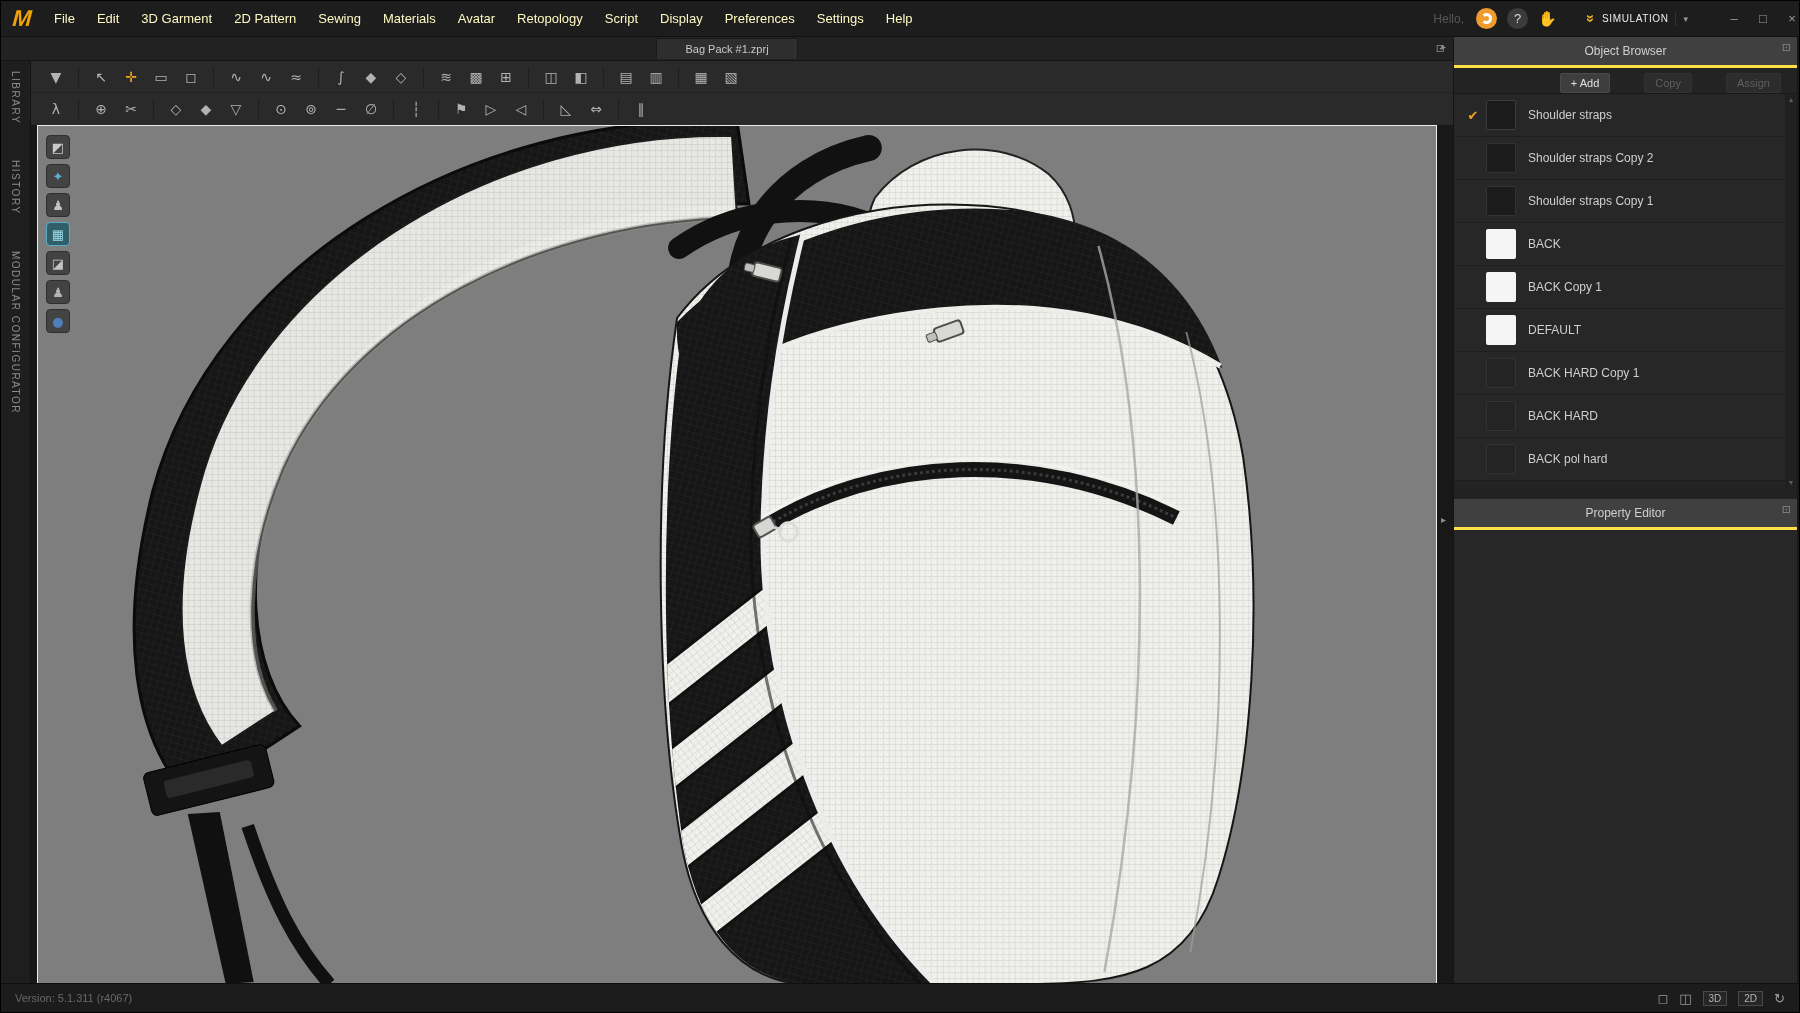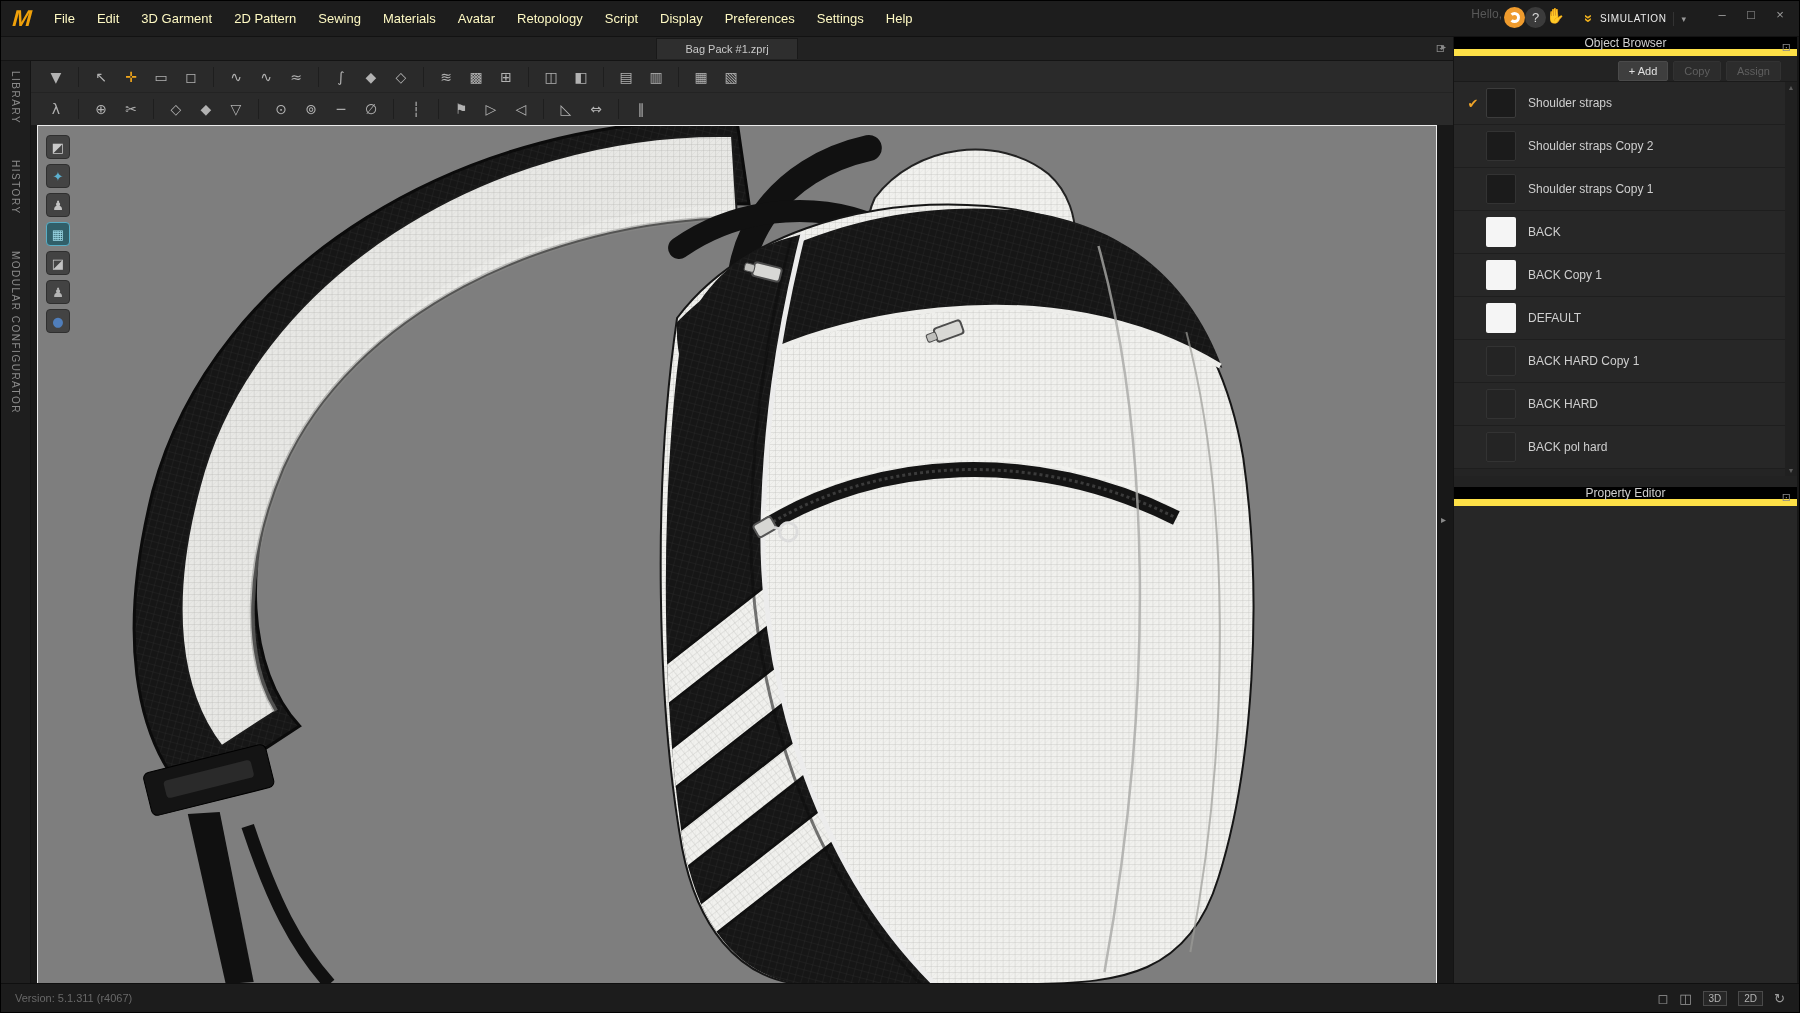--- a/index.html
+++ b/index.html
@@ -6,21 +6,21 @@
   html,body { width:1800px; height:1013px; background:#101010; overflow:hidden;
     font-family:"Liberation Sans", sans-serif; cursor:default; user-select:none; }
   #window { position:relative; width:1800px; height:1013px; background:#181818; border:1px solid #000; overflow:hidden; }
 
   
   #menubar { position:absolute; left:0; top:0; right:0; height:36px; background:#1d1d1d;
     border-bottom:1px solid #121212; display:flex; align-items:center; }
   .logo { width:42px; text-align:center; color:#f0a10a; font-size:23px; font-weight:bold;
     font-style:italic; transform:skewX(-4deg); }
   .menu-item { padding:0 11px; font-size:13px; color:#fef9c3; line-height:36px; }
-  .menu-right { margin-left:auto; display:flex; align-items:flex-start; padding-right:12px; }
+  .menu-right { margin-left:auto; display:flex; align-items:center; gap:10px; padding-right:0; }
   .greeting { color:#585858; font-size:12px; margin-right:2px; }
   .circle-icon { width:21px; height:21px; border-radius:50%; display:flex; align-items:center; justify-content:center; }
   .account { background:#ef9b2d; position:relative; }
   .account::after { content:""; position:absolute; inset:5px; border:3px solid #fff;
     border-left-color:transparent; border-radius:50%; }
   .help-circle { background:#3b3b3b; color:#d8d8d8; font-size:13px; }
   .hand-icon { color:#c9c9c9; font-size:15px; font-family:"DejaVu Sans",sans-serif; }
   .sim-group { display:flex; align-items:center; gap:7px; margin-left:14px; padding:3px 6px; }
   .sim-chev { color:#f2b21d; font-weight:bold; font-size:15px; display:inline-block; transform:rotate(90deg); }
   .sim-label { color:#ececec; font-size:10px; letter-spacing:.6px; }
@@ -60,33 +60,33 @@
   .vtog { width:24px; height:24px; background:#3f3f3f; border:1px solid #2a2a2a; border-radius:4px;
     color:#cfcfcf; font-size:13px; display:flex; align-items:center; justify-content:center;
     font-family:"DejaVu Sans","Liberation Sans",sans-serif; opacity:.93; }
 
   
   .collapse-arrow { position:absolute; left:1440px; color:#8a8a8a; font-size:10px; }
 
   
   #rightpanel { position:absolute; left:1452px; top:36px; width:344px; bottom:29px;
     background:#272727; border-left:1px solid #141414; display:flex; flex-direction:column; }
-  .panel-header { height:19px; background:#000000; display:flex; align-items:center; justify-content:center;
-    color:#cfcfcf; font-size:12px; position:relative; border-bottom:7px solid #fde047; flex:none; }
+  .panel-header { height:31px; background:#404040; display:flex; align-items:center; justify-content:center;
+    color:#cfcfcf; font-size:12px; position:relative; border-bottom:3px solid #fde047; flex:none; }
   .panel-popout { position:absolute; right:6px; top:4px; color:#8a8a8a; font-size:11px;
     font-family:"DejaVu Sans",sans-serif; }
   .ob-tabs { display:flex; height:22px; background:#191919; border-bottom:1px solid #141414; flex:none; }
   .ob-tab { padding:0 10px; display:flex; align-items:center; font-size:11px; color:#8f8f8f;
     background:#2a2a2a; border-right:1px solid #1a1a1a; }
   .ob-tab.active { background:#3a3a3a; color:#f2f2f2; }
   .ob-actions { height:26px; background:#232323; display:flex; align-items:flex-end; justify-content:flex-end;
     gap:5px; padding-right:16px; border-bottom:1px solid #1a1a1a; flex:none; }
   .btn { font-size:11px; padding:3px 10px; border-radius:2px; }
   .btn.primary { background:#3e3e3e; color:#e0e0e0; border:1px solid #4a4a4a; }
-  .btn.disabled { background:#2c2c2c; color:#5f5f5f; border:1px solid #323232; }
+  .btn.disabled { background:#2c2c2c; color:#5f5f5f; border:1px solid #323232;margin-left:29px; }
   .fabric-list { position:relative; height:394px; flex:none; background:#242424; overflow:hidden; }
   .fab-row { height:43px; display:flex; align-items:center; border-bottom:1px solid #1e1e1e;
     background:#272727; padding-left:6px; }
   .fab-check { width:26px; color:#f0a428; font-size:13px; text-align:center; flex:none;
     font-family:"DejaVu Sans",sans-serif; }
   .fab-swatch { width:30px; height:30px; border-radius:2px; margin-right:12px; flex:none; }
   .fab-label { font-size:12px; color:#cfcfcf; white-space:nowrap; }
   .list-scrollbar { position:absolute; right:0; top:0; bottom:0; width:12px; background:#202020;
     display:flex; flex-direction:column; justify-content:space-between; align-items:center;
     padding:2px 0; color:#5c5c5c; font-size:7px; }

